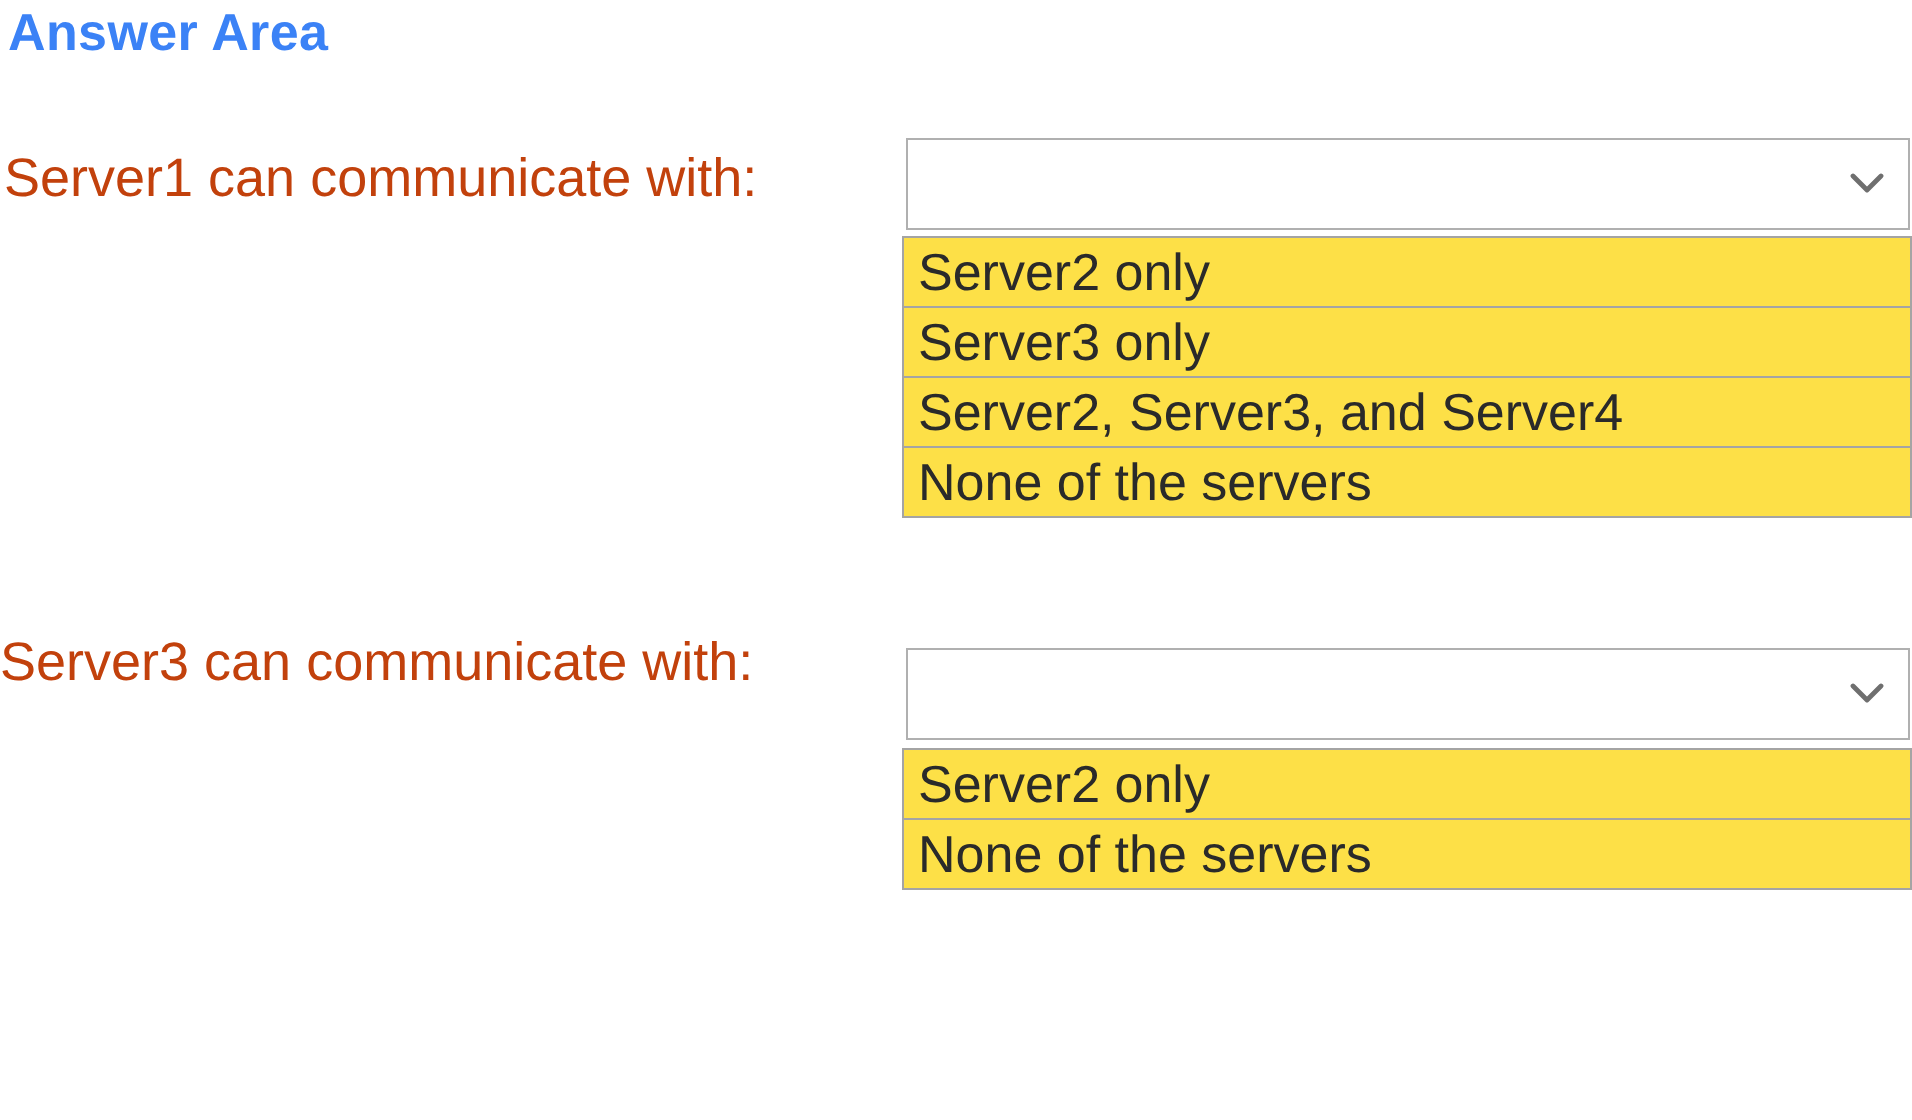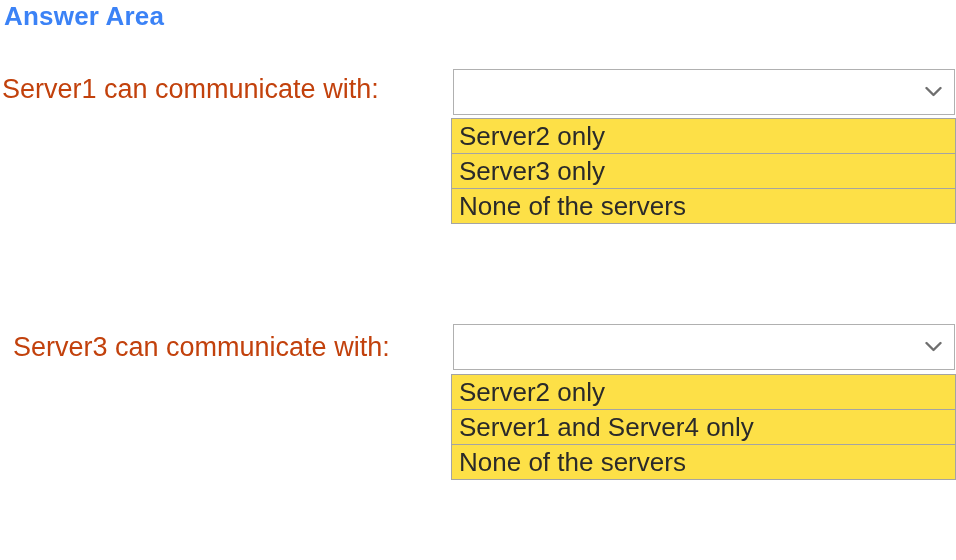--- a/index.html
+++ b/index.html
@@ -19,21 +19,21 @@
     color: #3b82f6;
     letter-spacing: 0.2px;
   }
   .q-label {
     position: absolute;
     font-size: 27px;
     color: #c2410c;
     white-space: nowrap;
   }
   .q1-label { left: 2px; top: 74px; }
-  .q2-label { left: 0px; top: 332px; padding-left: 13px; }
+  .q2-label { left: 0px; top: 316px; }
   .select-box {
     position: absolute;
     left: 453px;
     width: 502px;
     height: 46px;
     background: #ffffff;
     border: 1px solid #b0b0b0;
     cursor: default;
   }
   .select1 { top: 69px; }
@@ -88,29 +88,29 @@
 <div class="select-box select1" role="combobox">
   <span class="select-value"></span>
   <svg class="chevron" viewBox="0 0 17 11">
     <polyline points="1.5,1.5 8.5,8.5 15.5,1.5" fill="none" stroke="#6f6f6f" stroke-width="2.4" stroke-linecap="round" stroke-linejoin="round"></polyline>
   </svg>
 </div>
 
 <div class="options-list options1">
     <div class="option-row">Server2 only</div>
     <div class="option-row">Server3 only</div>
+    <div class="option-row">Server2, Server3, and Server4</div>
     <div class="option-row">None of the servers</div>
   </div>
 
 <div class="q-label q2-label">Server3 can communicate with:</div>
 
 <div class="select-box select2" role="combobox">
   <span class="select-value"></span>
   <svg class="chevron" viewBox="0 0 17 11">
     <polyline points="1.5,1.5 8.5,8.5 15.5,1.5" fill="none" stroke="#6f6f6f" stroke-width="2.4" stroke-linecap="round" stroke-linejoin="round"></polyline>
   </svg>
 </div>
 
 <div class="options-list options2">
     <div class="option-row">Server2 only</div>
-    <div class="option-row">Server1 and Server4 only</div>
     <div class="option-row">None of the servers</div>
   </div>
 
 </body></html>

